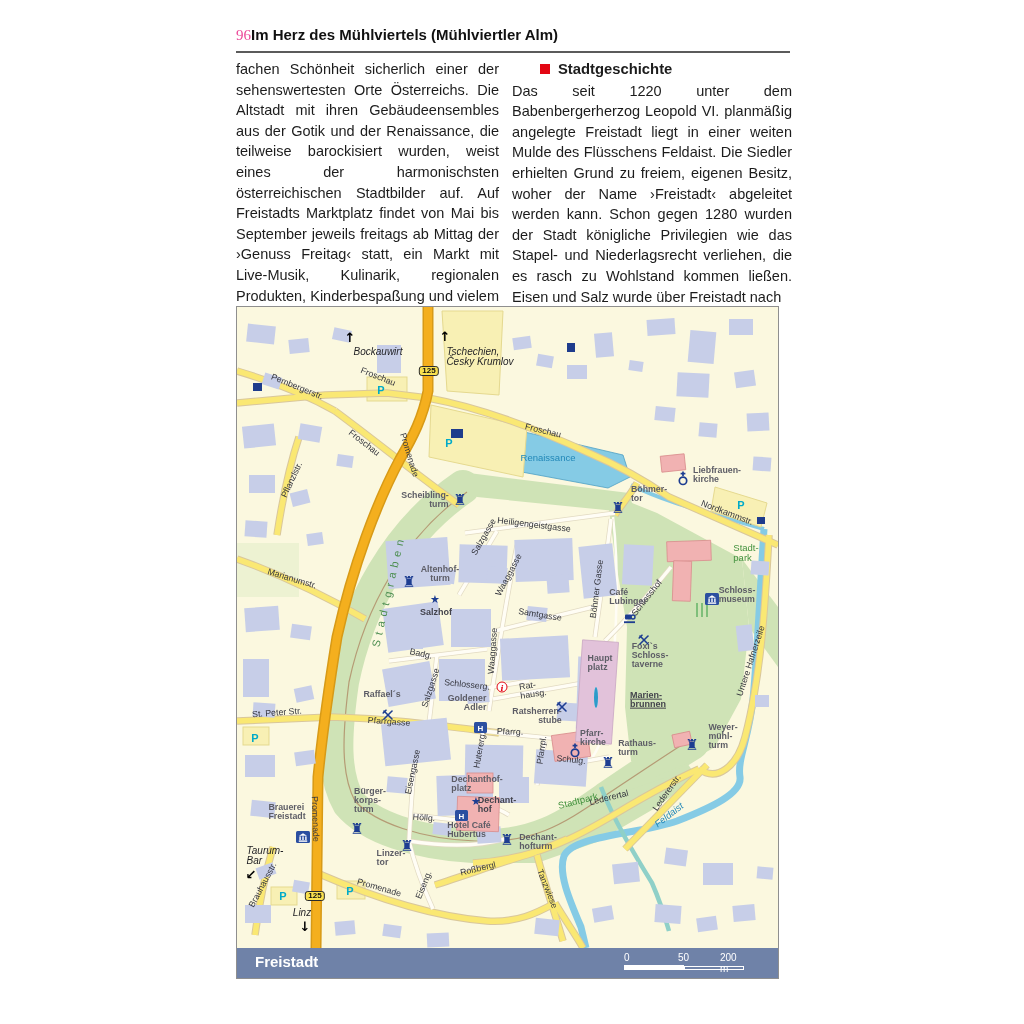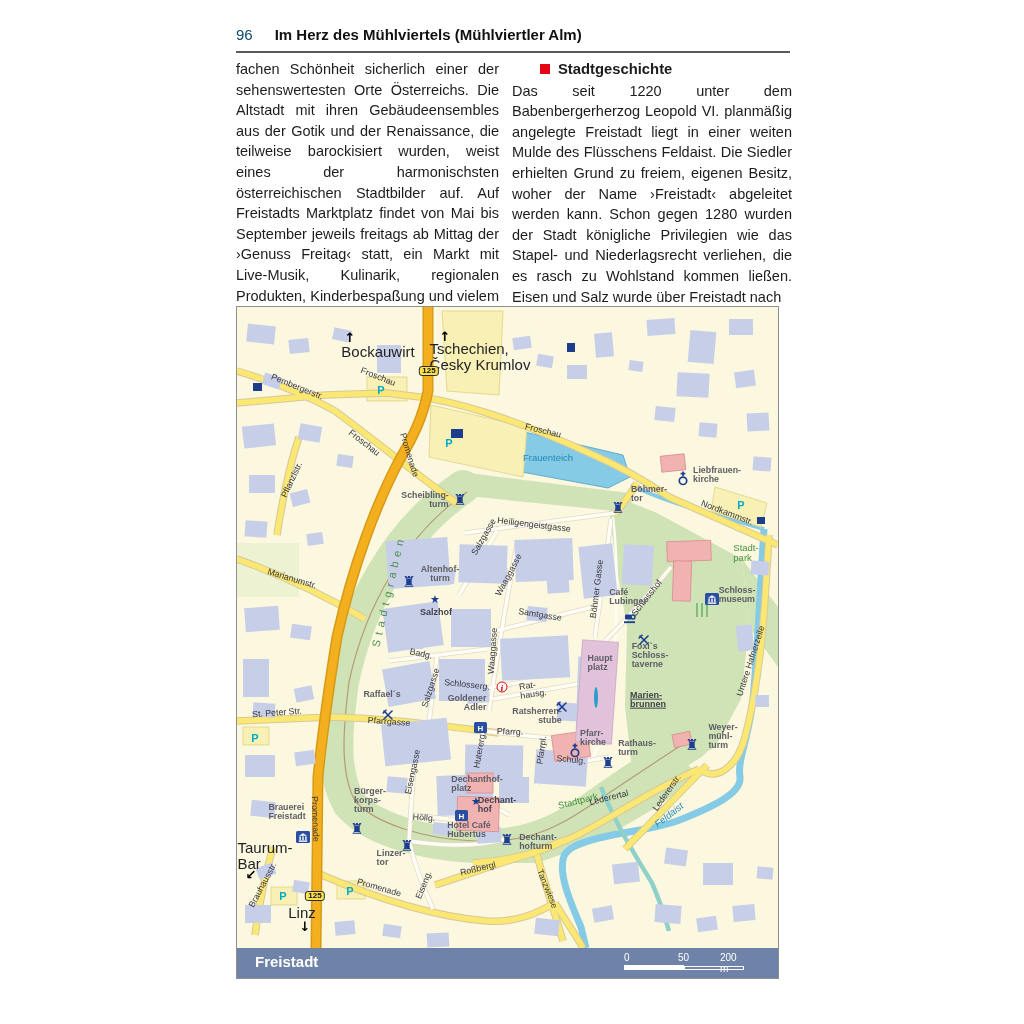--- a/index.html
+++ b/index.html
@@ -1,40 +1,40 @@
 <!DOCTYPE html>
 <html lang="de"><head>
 <meta charset="utf-8">
 <style>
   html,body{margin:0;padding:0;background:#ffffff;}
   body{width:1024px;height:1024px;position:relative;font-family:"Liberation Sans",sans-serif;color:#1a1a1a;overflow:hidden;}
 
   
   .hdr{position:absolute;left:236px;top:26px;width:554px;border-bottom:2px solid #5b5b5b;padding-bottom:7px;}
-  .hdr .num{font-size:15px;color:#0c4a6e;margin-right:22px;font-weight:400;}
+  .hdr .num{font-size:15px;color:#ec4899;font-weight:400;font-family:Liberation Serif, serif;}
   .hdr .ttl{font-size:15px;font-weight:700;color:#111;}
 
   
   .col{position:absolute;top:59px;font-size:14.5px;line-height:20.6px;text-align:justify;color:#1c1c1c;}
   .col1{left:236px;width:263px;}
   .col2{left:512px;width:280px;}
   .sechead{display:flex;align-items:flex-start;font-weight:700;font-size:14.8px;margin-bottom:1px;padding-left:28px;}
   .redsq{width:10px;height:10px;background:#E30613;display:inline-block;margin:5px 8px 0 0;flex:0 0 auto;}
 
   
   .fig{position:absolute;left:236px;top:306px;width:541px;height:671px;border:1px solid #8f8f8f;box-sizing:content-box;}
   .mapwrap{position:relative;width:541px;height:641px;overflow:hidden;background:#FBF8DF;}
   .mapwrap svg{position:absolute;left:0;top:0;}
   .overlay{position:absolute;left:0;top:0;width:541px;height:641px;}
 
   .lbl{position:absolute;white-space:nowrap;line-height:1.04;transform-origin:center;}
   .street{font-size:8.8px;color:#35363e;}
   .poi{font-size:8.8px;font-weight:700;color:#5d5d66;}
   .poib{font-size:9px;font-weight:700;color:#43434c;}
-  .dest{font-size:15px;color:#1f1f23;}
+  .dest{font-size:10px;font-style:italic;color:#1f1f23;}
   .water{font-size:9.5px;color:#2288b8;}
   .green{font-size:9.5px;color:#44923f;}
   .track{font-size:11px;color:#4e8f52;letter-spacing:5px;}
   .i{font-style:italic;}
   .u{text-decoration:underline;}
 
   .icn{position:absolute;transform:translate(-50%,-50%);line-height:1;}
   .ic-tower{font-size:15px;color:#1D3D91;font-family:"DejaVu Sans",sans-serif;}
   .ic-star{font-size:11px;color:#1D3D91;font-family:"DejaVu Sans",sans-serif;}
   .ic-park{font-size:11px;font-weight:700;color:#00AAC8;}
@@ -292,21 +292,21 @@
 
     <div class="overlay" id="overlay">
         <div class="lbl dest" style="left: 141px; top: 45px; transform: translate(-50%, -50%) rotate(0deg);">Bockauwirt</div>
         <div class="lbl dest" style="left: 243px; top: 50px; transform: translate(-50%, -50%) rotate(0deg); text-align: left;">Tschechien,<br>Česky Krumlov</div>
         <div class="lbl street" style="left: 141px; top: 70px; transform: translate(-50%, -50%) rotate(22deg);">Froschau</div>
         <div class="lbl street" style="left: 60px; top: 80px; transform: translate(-50%, -50%) rotate(22deg);">Pembergerstr.</div>
         <div class="lbl street" style="left: 127px; top: 136px; transform: translate(-50%, -50%) rotate(38deg);">Froschau</div>
         <div class="lbl street" style="left: 306px; top: 124px; transform: translate(-50%, -50%) rotate(14deg);">Froschau</div>
         <div class="lbl street" style="left: 172px; top: 148px; transform: translate(-50%, -50%) rotate(73deg);">Promenade</div>
         <div class="lbl street" style="left: 55px; top: 173px; transform: translate(-50%, -50%) rotate(-65deg);">Pflanzlstr.</div>
-        <div class="lbl water" style="left: 311px; top: 151px; transform: translate(-50%, -50%) rotate(0deg);">Frauenteich</div>
+        <div class="lbl water" style="left: 311px; top: 151px; transform: translate(-50%, -50%) rotate(0deg);">Renaissance</div>
         <div class="lbl street" style="left: 490px; top: 206px; transform: translate(-50%, -50%) rotate(21deg);">Nordkammstr.</div>
         <div class="lbl poi" style="left: 480px; top: 168px; transform: translate(-50%, -50%) rotate(0deg); text-align: left;">Liebfrauen-<br>kirche</div>
         <div class="lbl poi" style="left: 188px; top: 193px; transform: translate(-50%, -50%) rotate(0deg); text-align: right;">Scheibling-<br>turm</div>
         <div class="lbl poi" style="left: 412px; top: 187px; transform: translate(-50%, -50%) rotate(0deg); text-align: left;">Böhmer-<br>tor</div>
         <div class="lbl street" style="left: 297px; top: 218px; transform: translate(-50%, -50%) rotate(7deg);">Heiligengeistgasse</div>
         <div class="lbl green" style="left: 509px; top: 246px; transform: translate(-50%, -50%) rotate(0deg); text-align: left;">Stadt-<br>park</div>
         <div class="lbl street" style="left: 55px; top: 272px; transform: translate(-50%, -50%) rotate(17deg);">Marianumstr.</div>
         <div class="lbl track" style="left: 152px; top: 284px; transform: translate(-50%, -50%) rotate(-77deg);">Stadtgraben</div>
         <div class="lbl poi" style="left: 203px; top: 267px; transform: translate(-50%, -50%) rotate(0deg); text-align: center;">Altenhof-<br>turm</div>
         <div class="lbl poib" style="left: 199px; top: 306px; transform: translate(-50%, -50%) rotate(0deg);">Salzhof</div>

